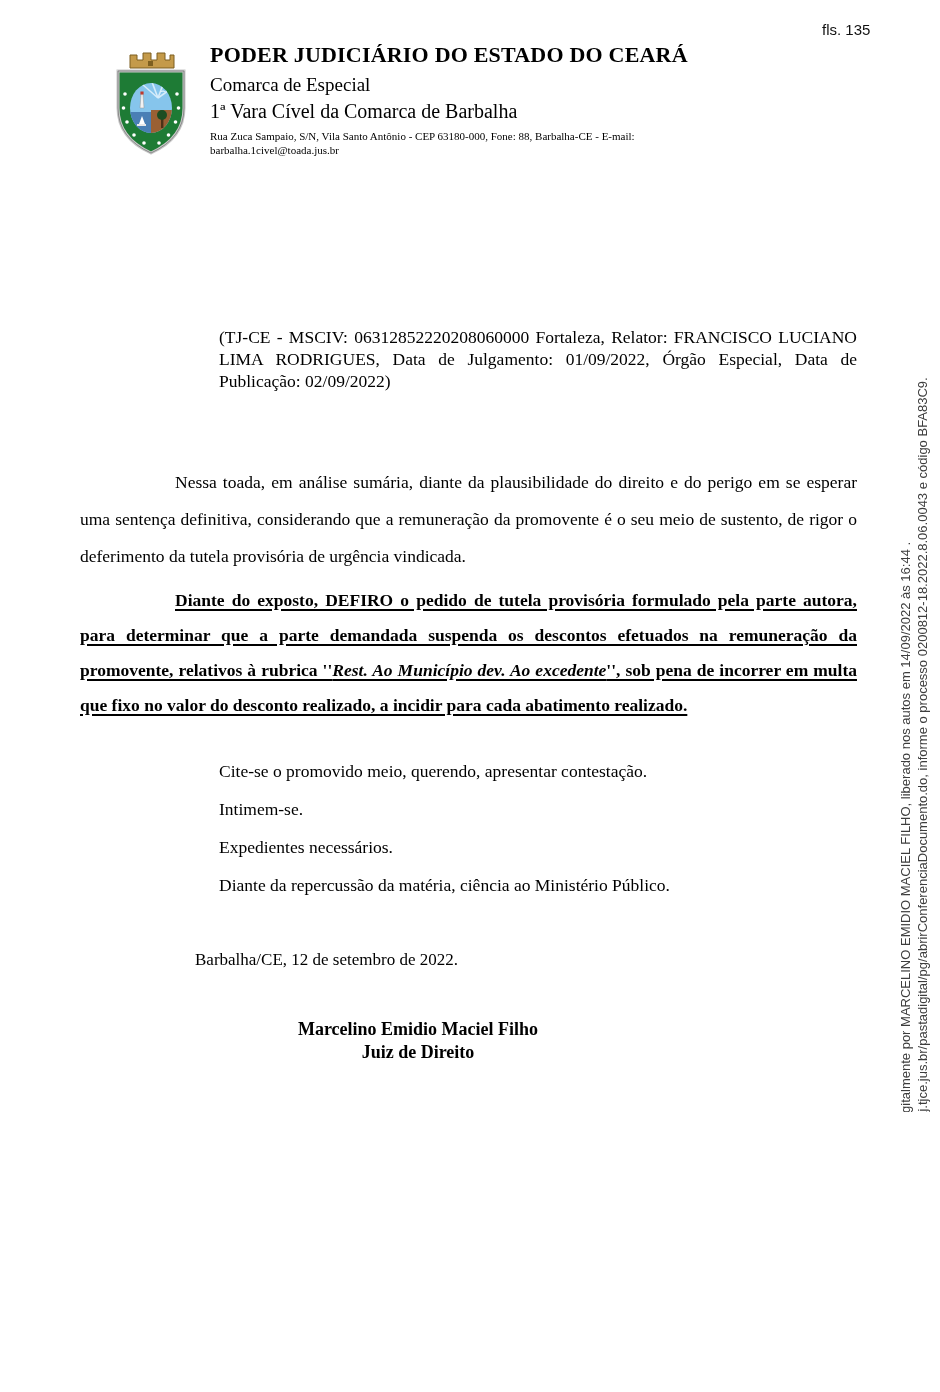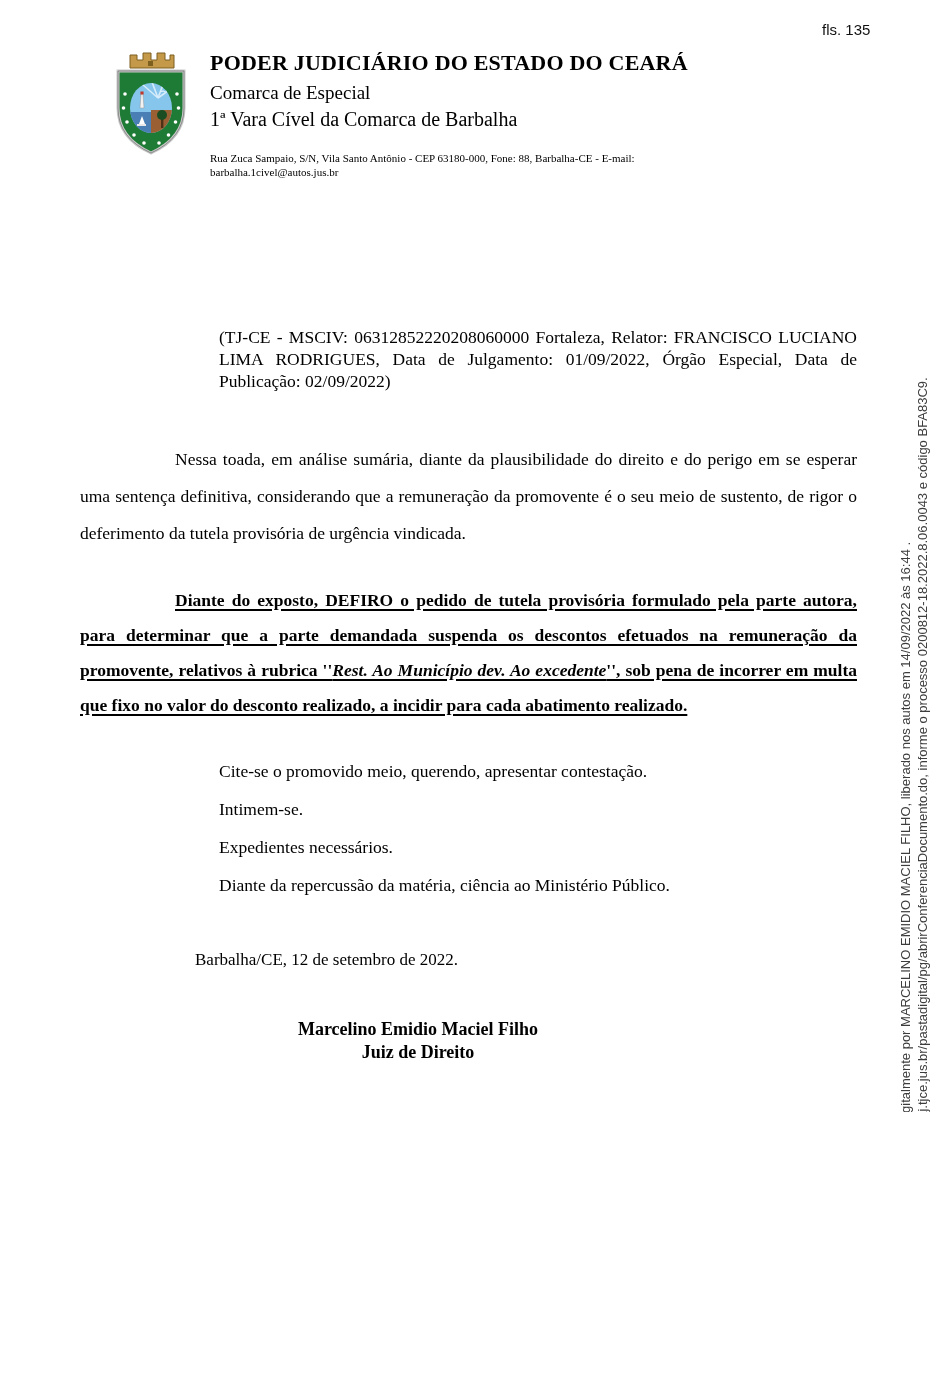--- a/index.html
+++ b/index.html
@@ -7,38 +7,38 @@
   .page {
     position:relative; width:940px; height:1112px;
     background:#ffffff; overflow:hidden;
     font-family:"Liberation Serif", serif; color:#000;
   }
   .folio {
     position:absolute; top:21px; left:822px;
     font-family:"Liberation Sans", sans-serif; font-size:15px; color:#111;
   }
   .logo { position:absolute; top:46px; left:106px; width:90px; height:114px; }
-  .header-text { position:absolute; top:50px; left:210px; width:660px; }
+  .header-text { position:absolute; top:42px; left:210px; width:660px; }
   .h-title   { font-size:22px; font-weight:bold; letter-spacing:.2px; }
   .h-sub1    { font-size:19px; margin-top:6px; }
   .h-sub2    { font-size:20px; margin-top:4px; }
-  .h-addr    { font-size:11px; line-height:14px; margin-top:20px; }
+  .h-addr    { font-size:11px; line-height:14px; margin-top:6px; }
 
   .quote {
     position:absolute; left:219px; width:638px;
     font-size:17.5px; line-height:22px; text-align:justify;
   }
   .q1 { top:189px; }
   .q2 { top:326px; }
 
   .para {
     position:absolute; left:80px; width:777px;
     font-size:17.5px; text-align:justify;
   }
-  .p-nessa { top:441px; line-height:37px; text-indent:95px; }
+  .p-nessa { top:464px; line-height:37px; text-indent:95px; }
   .p-decision {
     top:583px; line-height:35px; text-indent:95px;
     font-weight:bold; text-decoration:underline;
     text-decoration-thickness:1.5px; text-underline-offset:3px;
   }
   .p-decision .it { font-style:italic; }
 
   .orders { position:absolute; left:219px; top:752px; width:640px; }
   .orders p { font-size:17.5px; line-height:38px; }
 
@@ -125,21 +125,21 @@
         <circle cx="71" cy="48" r="1.8"></circle>
     </g>
   </svg>
 
   <div class="header-text">
     <div class="h-title">PODER JUDICIÁRIO DO ESTADO DO CEARÁ</div>
     <div class="h-sub1">Comarca de Especial</div>
     <div class="h-sub2">1ª Vara Cível da Comarca de Barbalha</div>
     <div class="h-addr">
       <div>Rua Zuca Sampaio, S/N, Vila Santo Antônio - CEP 63180-000, Fone: 88, Barbalha-CE - E-mail:</div>
-      <div>barbalha.1civel@autos.jus.br</div>
+      <div>barbalha.1civel@toada.jus.br</div>
     </div>
   </div>
 
   <div class="quote q2">(TJ-CE - MSCIV: 06312852220208060000 Fortaleza, Relator: FRANCISCO LUCIANO LIMA RODRIGUES, Data de Julgamento: 01/09/2022, Órgão Especial, Data de Publicação: 02/09/2022)</div>
 
   <div class="para p-nessa">Nessa toada, em análise sumária, diante da plausibilidade do direito e do perigo em se esperar uma sentença definitiva, considerando que a remuneração da promovente é o seu meio de sustento, de rigor o deferimento da tutela provisória de urgência vindicada.</div>
 
   <div class="para p-decision"><span>Diante do exposto, DEFIRO o pedido de tutela provisória formulado pela parte autora, para determinar que a parte demandada suspenda os descontos efetuados na remuneração da promovente, relativos à rubrica ''</span><span class="it">Rest. Ao Município dev. Ao excedente</span><span>'', sob pena de incorrer em multa que fixo no valor do desconto realizado, a incidir para cada abatimento realizado.</span></div>
 
   <div class="orders">

